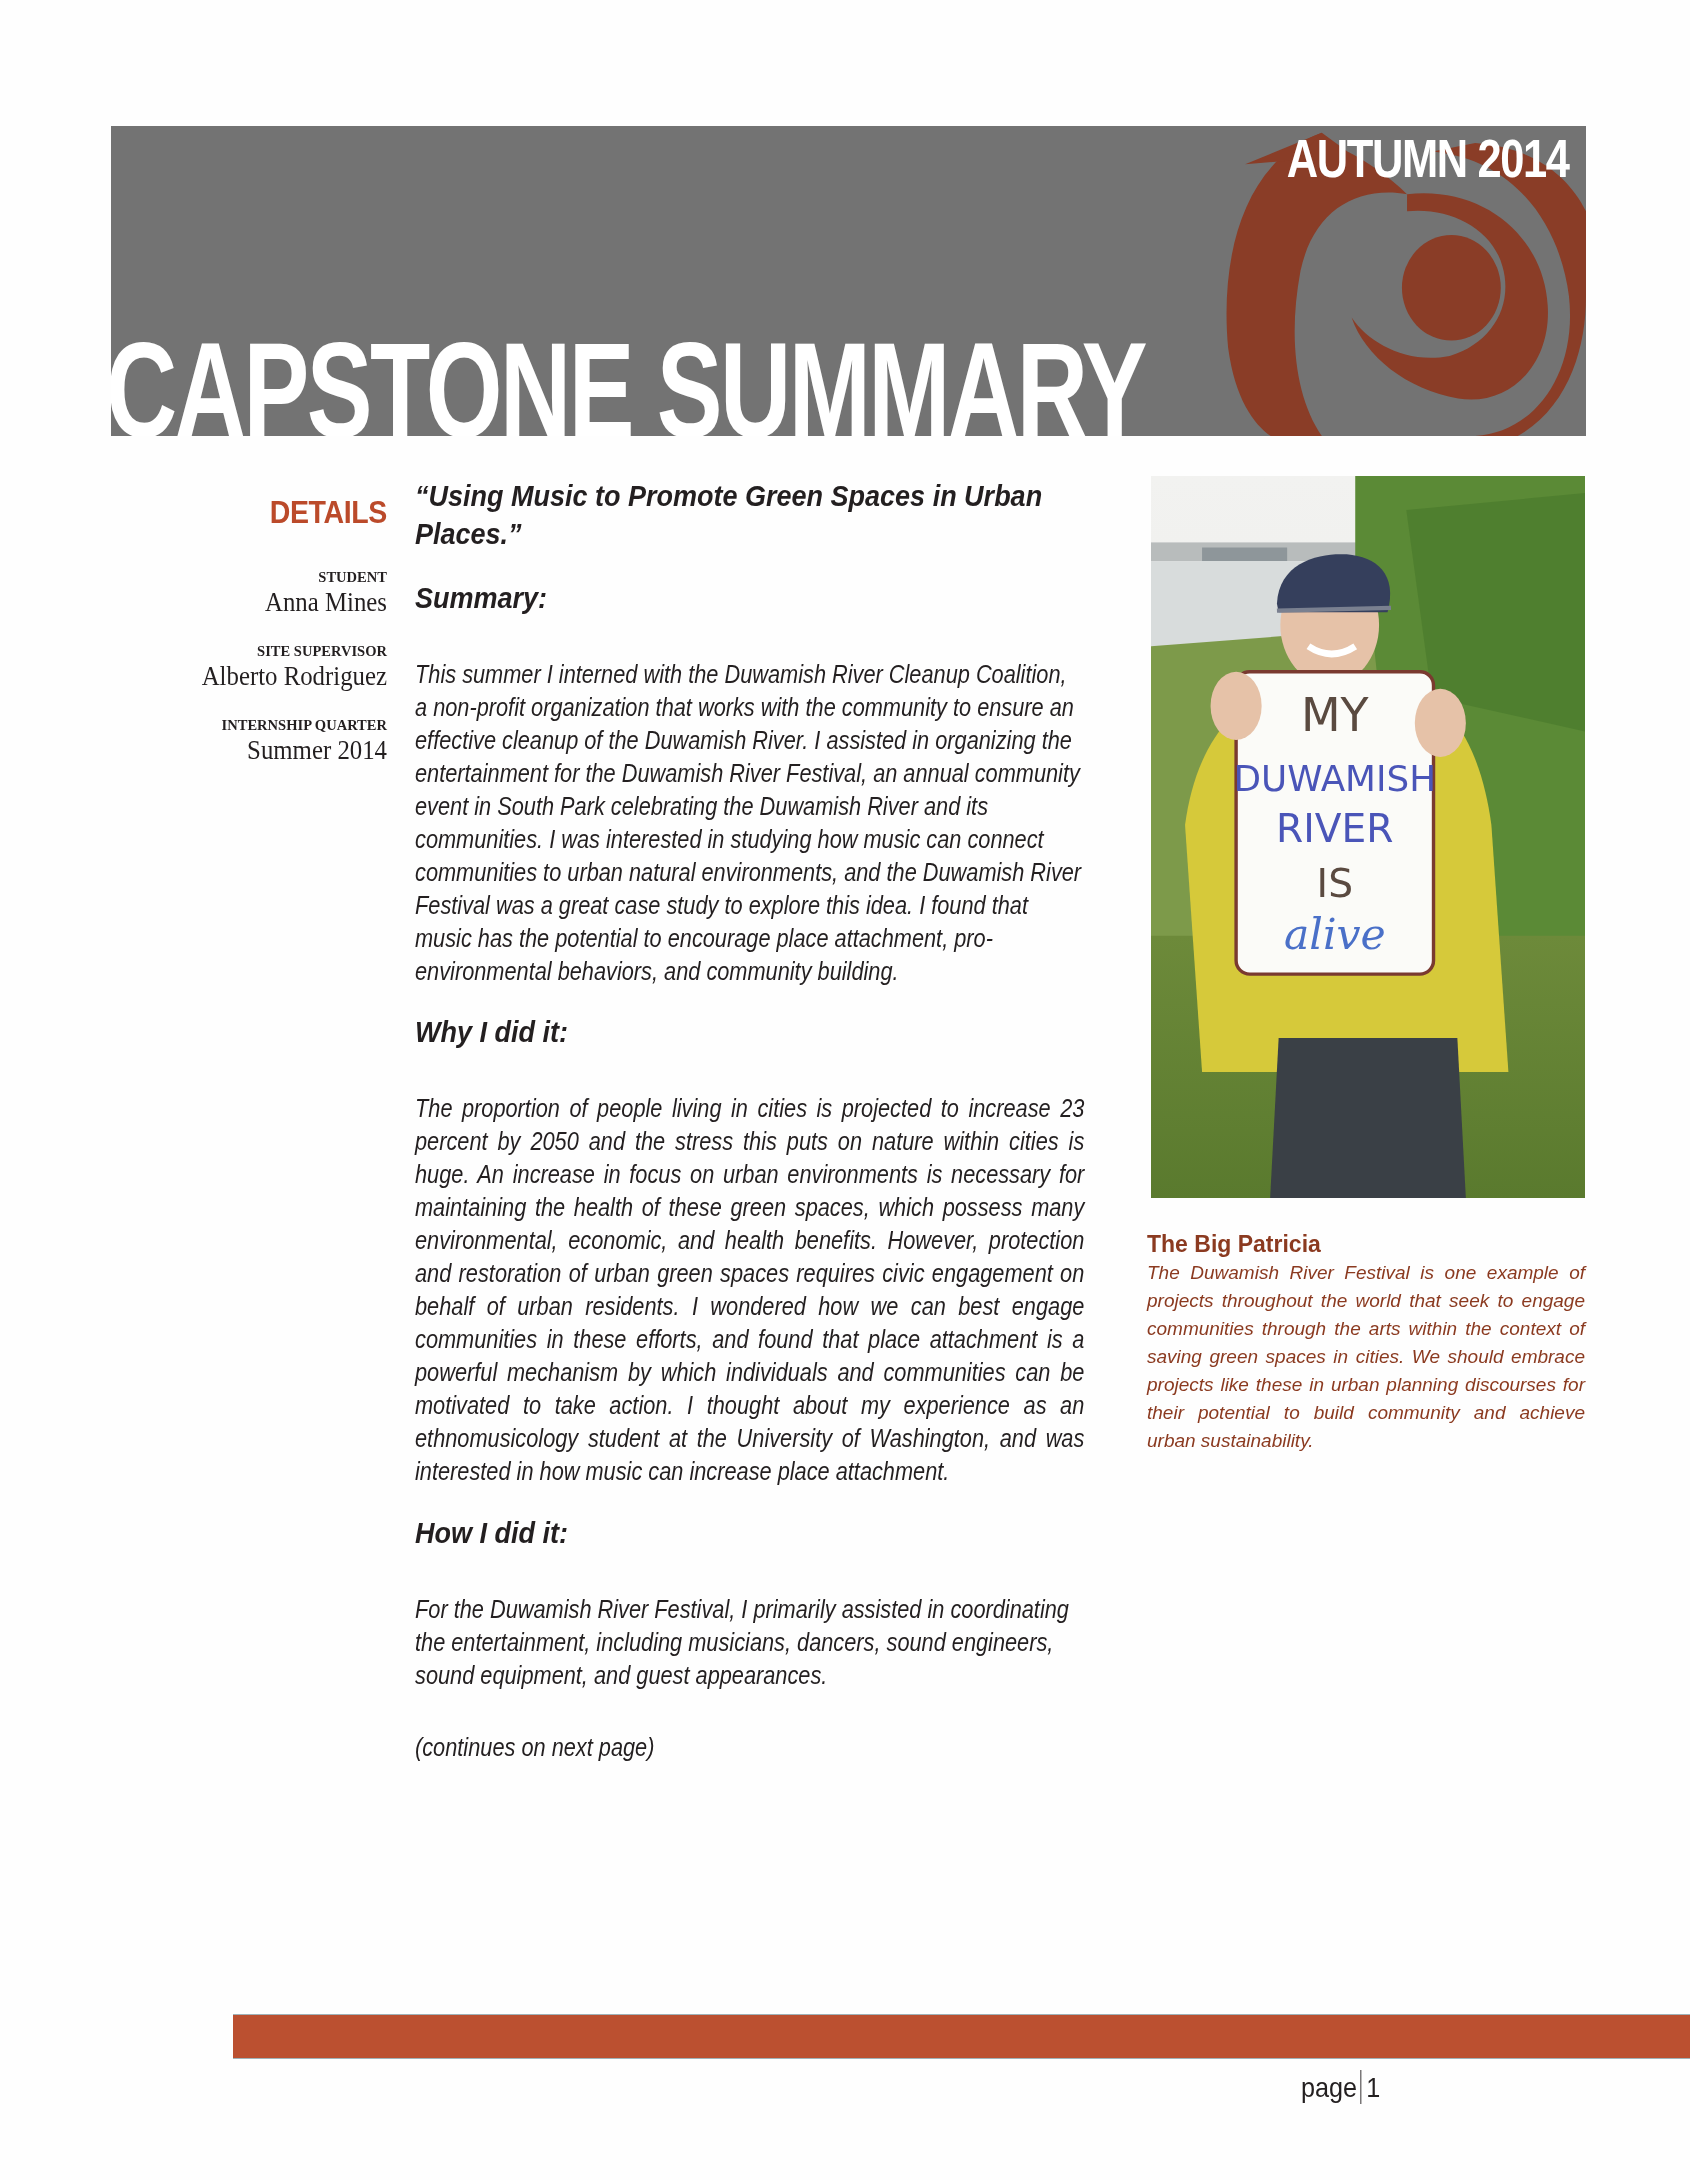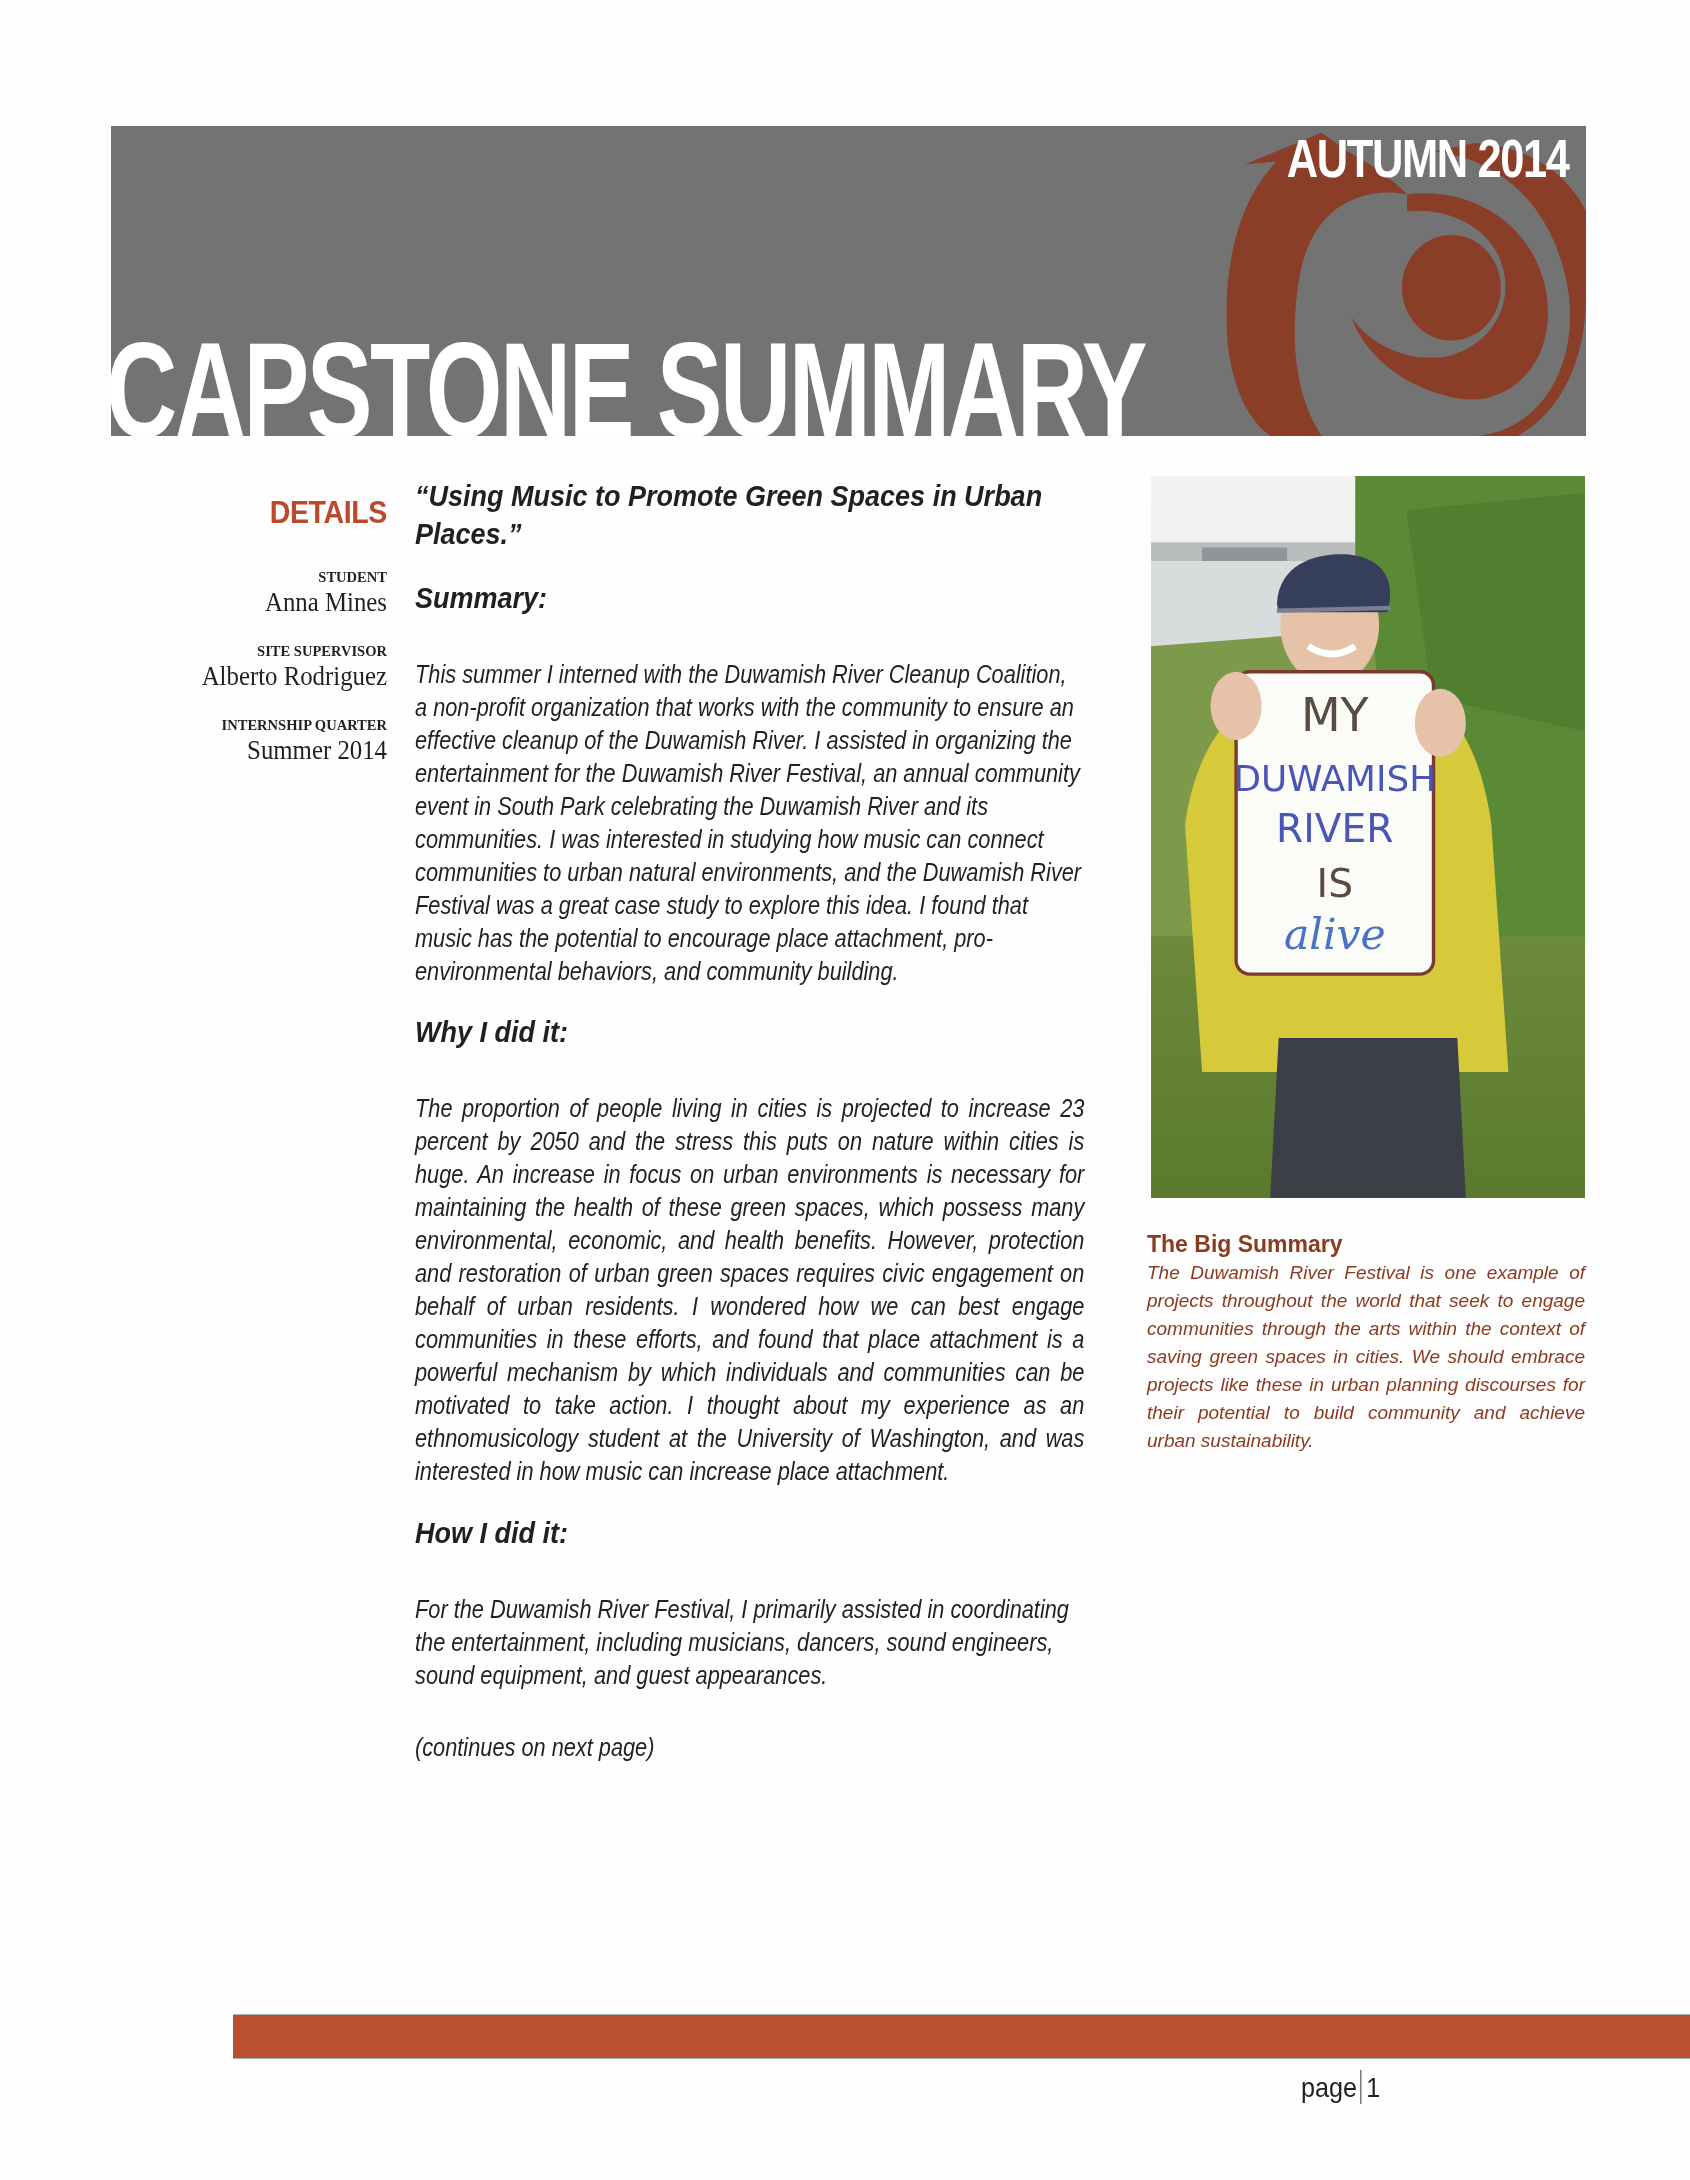--- a/index.html
+++ b/index.html
@@ -148,21 +148,21 @@
     <text x="216" y="370" text-anchor="middle" font-family="DejaVu Sans, sans-serif" font-size="42" fill="#4a55b8">DUWAMISH</text>
     <text x="216" y="430" text-anchor="middle" font-family="DejaVu Sans, sans-serif" font-size="46" fill="#4a55b8">RIVER</text>
     <text x="216" y="495" text-anchor="middle" font-family="DejaVu Sans, sans-serif" font-size="46" fill="#5a4a40">IS</text>
     <text x="216" y="555" text-anchor="middle" font-family="DejaVu Serif, serif" font-style="italic" font-size="50" fill="#4a70c8">alive</text>
     <ellipse cx="100" cy="270" rx="30" ry="40" fill="#e6c2a8"></ellipse>
     <ellipse cx="340" cy="290" rx="30" ry="40" fill="#e6c2a8"></ellipse>
   </svg>
 </div>
 
 <div class="bigpic">
-  <div class="bigpic-title">The Big Summary</div>
+  <div class="bigpic-title">The Big Patricia</div>
   <div class="bigpic-body">The Duwamish River Festival is one example of projects throughout the world that seek to engage communities through the arts within the context of saving green spaces in cities. We should embrace projects like these in urban planning discourses for their potential to build community and achieve urban sustainability.</div>
 </div>
 
 <div class="footer-bar"></div>
 <div class="page-num">
   <span>page</span><span class="sep"></span><span>1</span>
 </div>
 
 
 </body></html>

